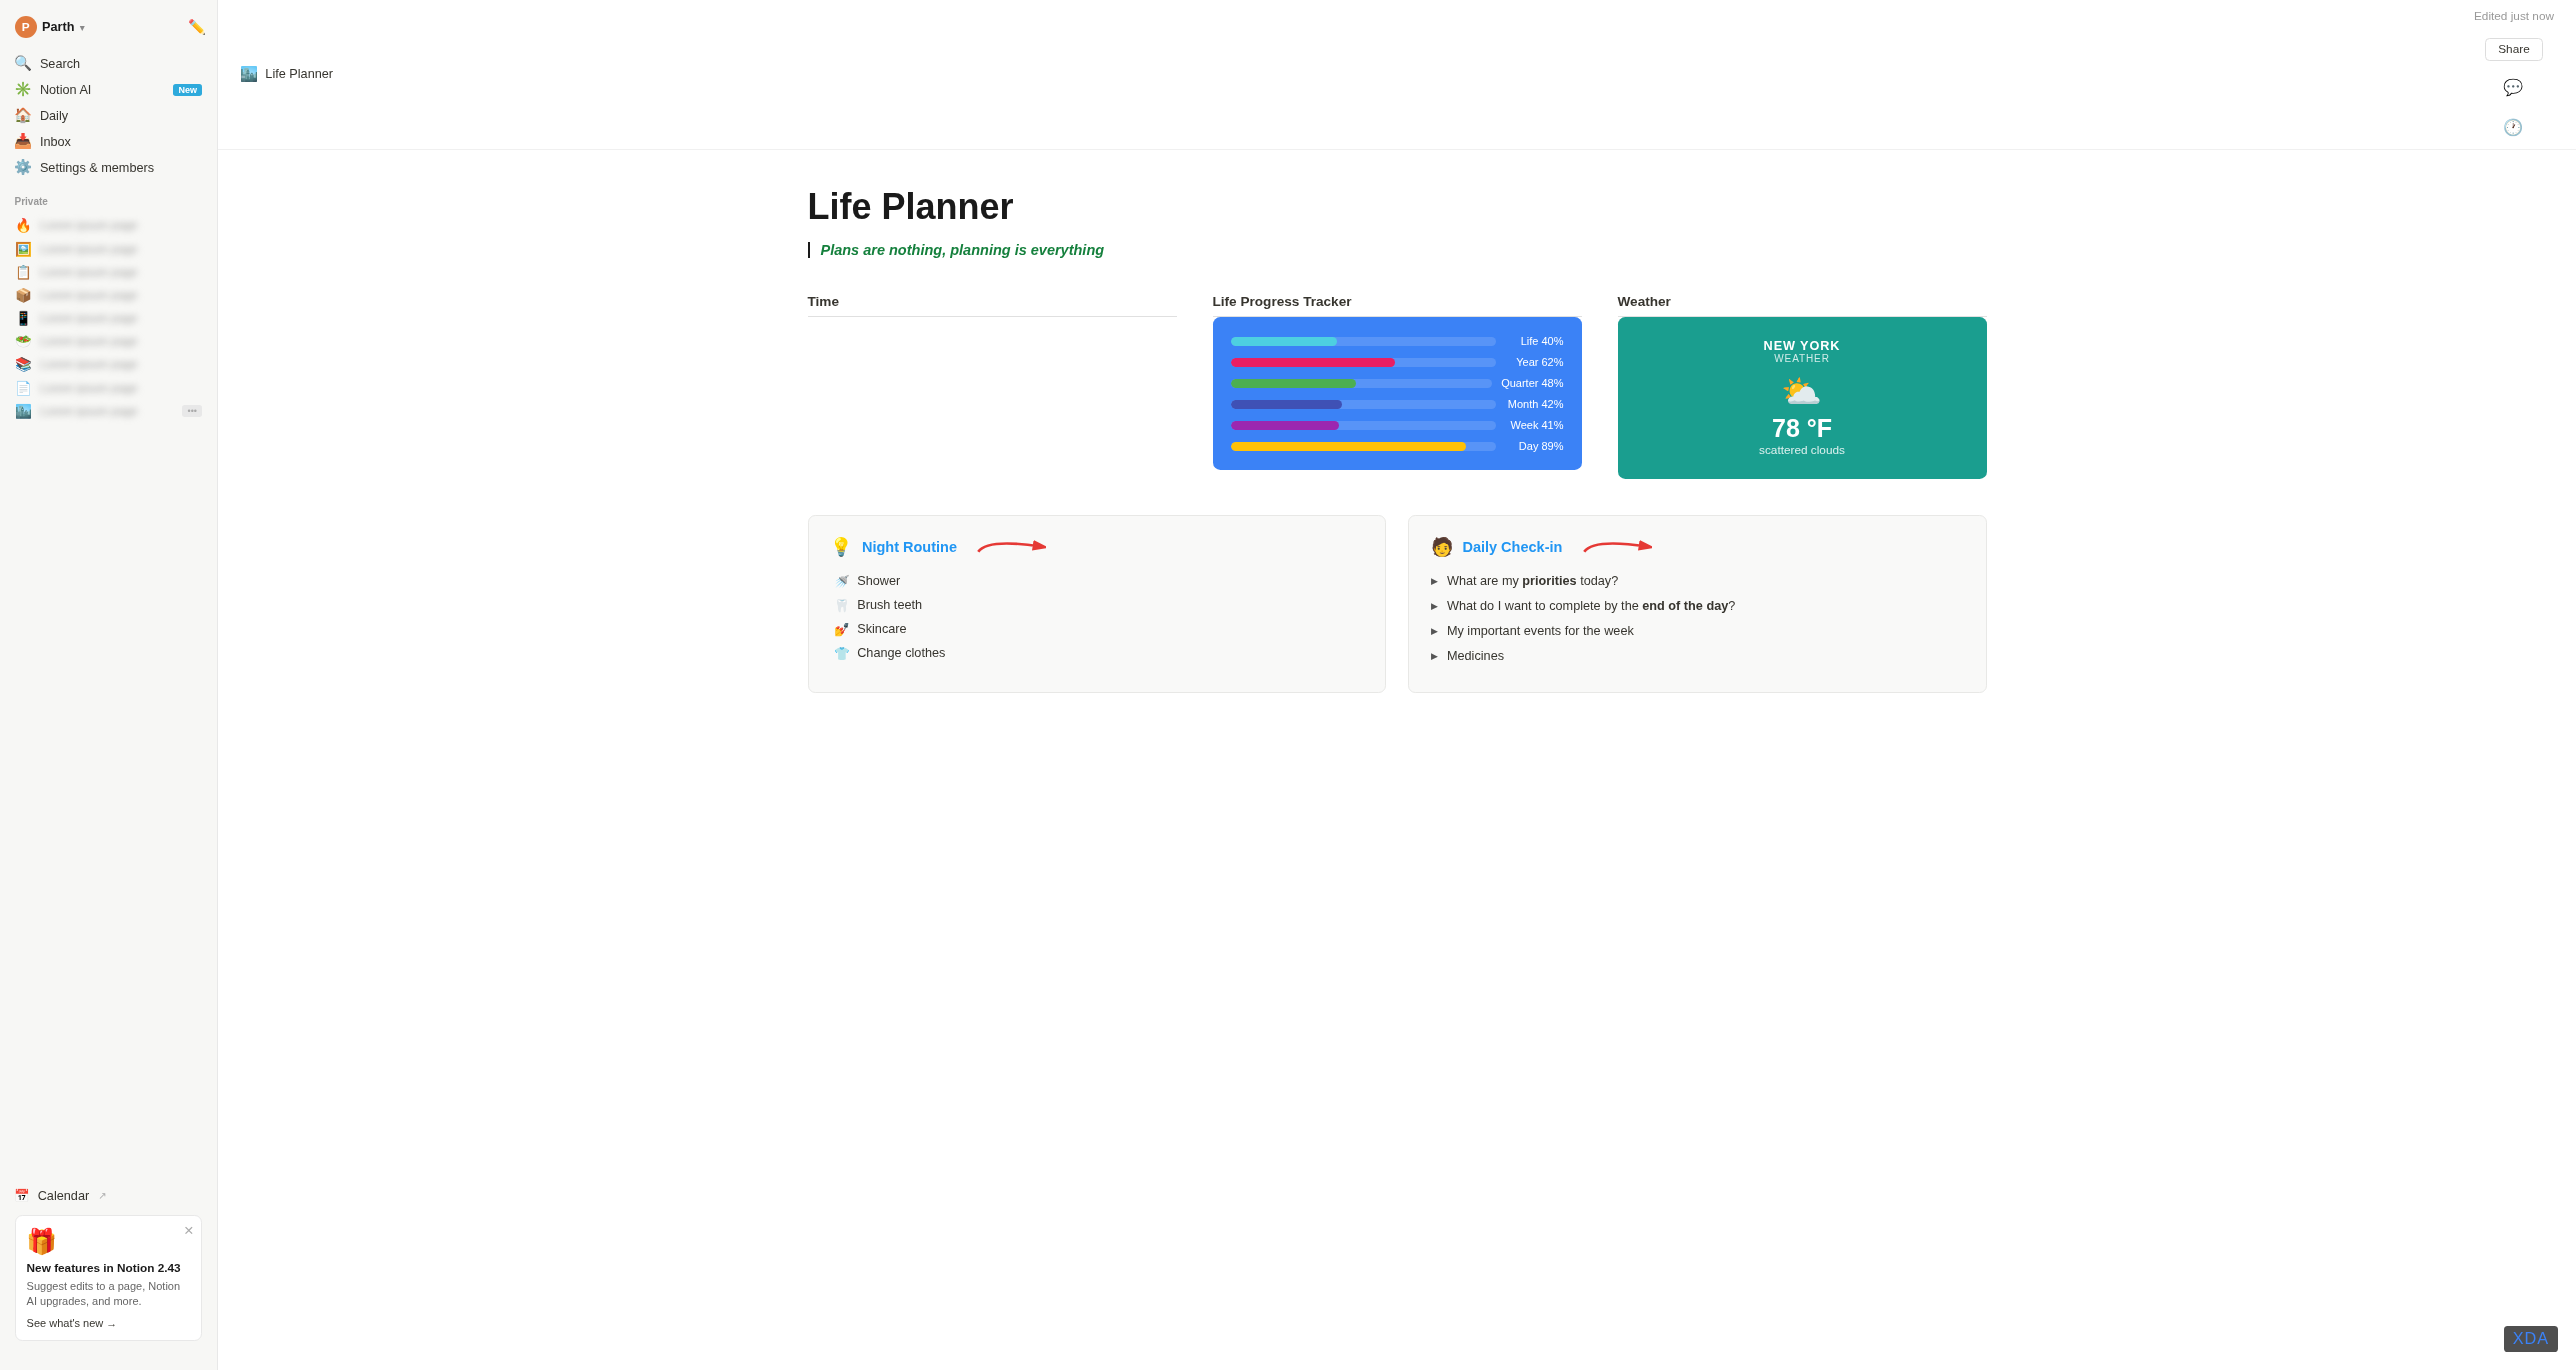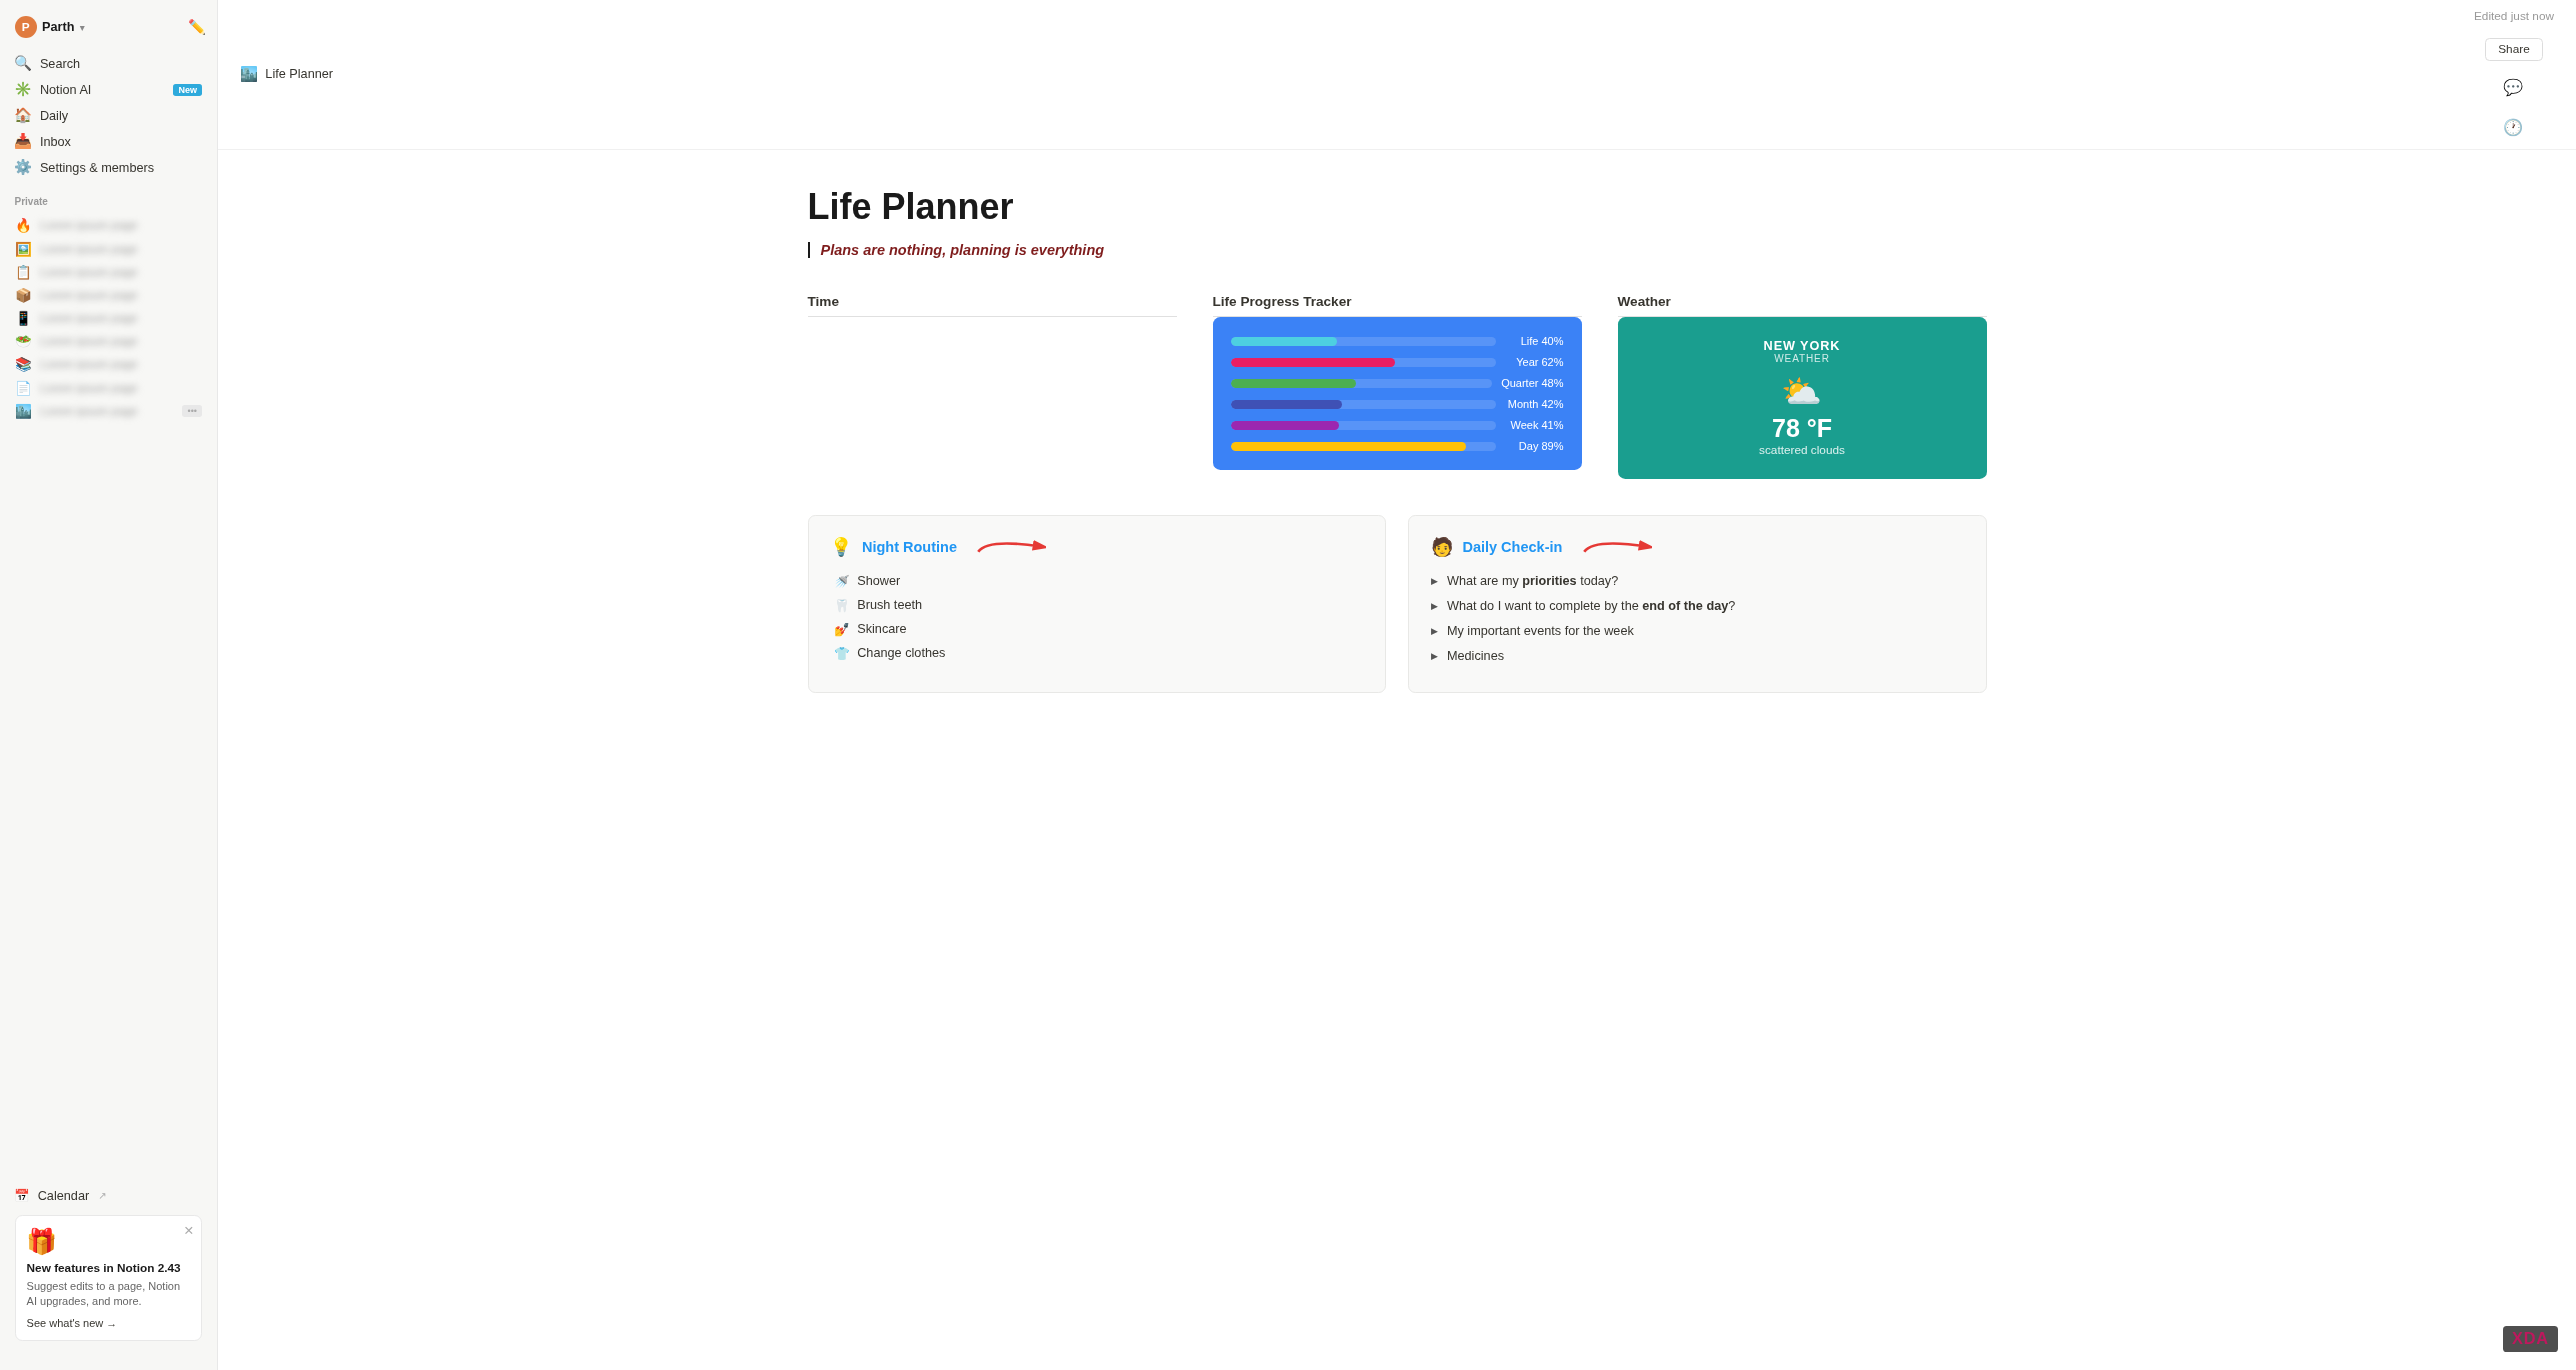--- a/index.html
+++ b/index.html
@@ -149,21 +149,21 @@
 
     .page-title {
       font-size: 36px; font-weight: 700; color: #1a1a1a;
       margin-bottom: 14.5px;
     }
 
     .page-subtitle {
       border-left: 2.7px solid #1a1a1a;
       padding-left: 11px;
       font-size: 14.5px; font-style: italic; font-weight: 600;
-      color: #7f1d1d; margin-bottom: 36px;
+      color: #15803d; margin-bottom: 36px;
     }
 
     
     .sections-row {
       display: grid;
       grid-template-columns: 1fr 1fr 1fr;
       gap: 36px;
       margin-bottom: 36px;
     }
 
@@ -275,23 +275,23 @@
       margin-bottom: 11px;
     }
     .check-arrow { font-size: 9px; color: #555; }
 
     
     .xda-watermark {
       position: fixed;
       bottom: 18px;
       right: 18px;
       background: rgba(20,20,20,0.75);
-      color: #be185d;
+      color: #3b82f6;
       font-size: 16.3px;
-      font-weight: 700;
+      font-weight: 400;
       padding: 3.6px 9px;
       border-radius: 3.6px;
       letter-spacing: 0.9px;
       z-index: 100;
     }
   </style>
 </head>
 <body>
 
 <div id="sidebar">

